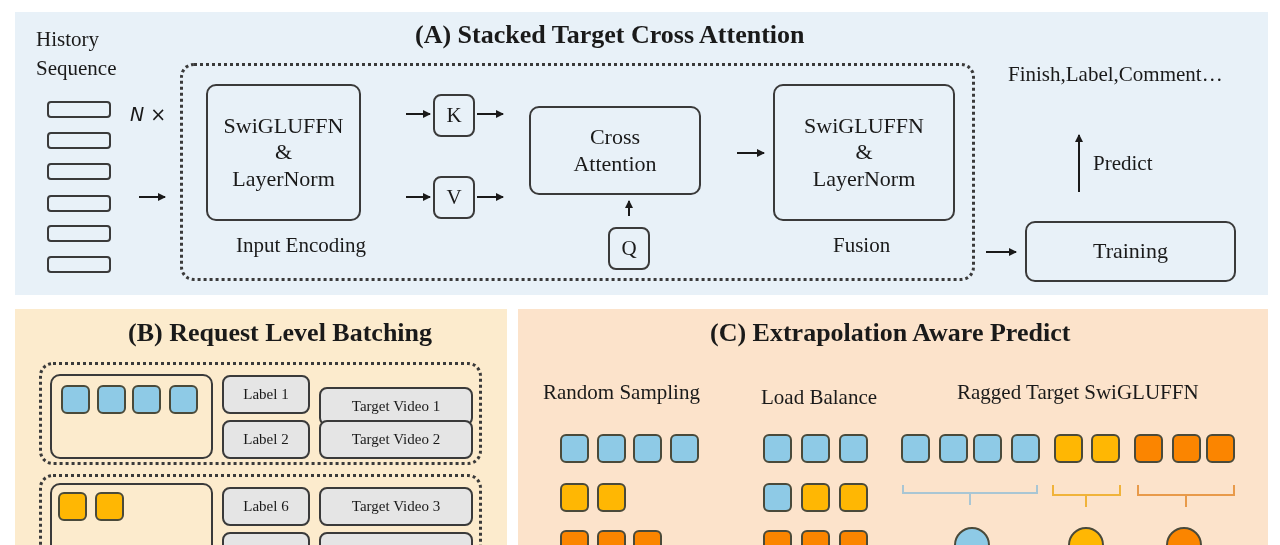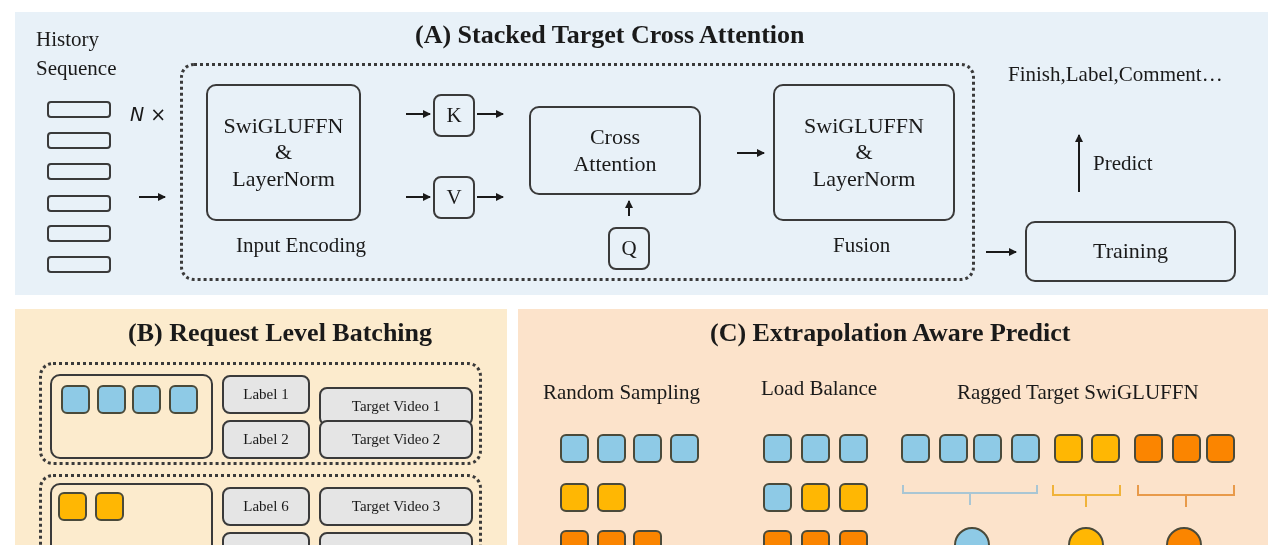--- a/index.html
+++ b/index.html
@@ -99,21 +99,21 @@
 <div class="abs tok yellow" style="left:58px;top:492px;"></div>
 <div class="abs tok yellow" style="left:95px;top:492px;"></div>
 <div class="abs lbl" style="left:222px;top:487px;width:88px;height:39px;">Label 6</div>
 <div class="abs lbl" style="left:319px;top:487px;width:154px;height:39px;">Target Video 3</div>
 <div class="abs lbl" style="left:222px;top:532px;width:88px;height:39px;">Label 4</div>
 <div class="abs lbl" style="left:319px;top:532px;width:154px;height:39px;">Target Video 4</div>
 
 <div class="abs panelC"></div>
 <div class="abs title" style="left:710px;top:318px;">(C) Extrapolation Aware Predict</div>
 <div class="abs txt" style="left:543px;top:380px;text-align:right;">Random Sampling</div>
-<div class="abs txt" style="left:761px;top:376px;">Load Balance</div>
+<div class="abs txt" style="left:761px;top:385px;">Load Balance</div>
 <div class="abs txt" style="left:957px;top:380px;">Ragged Target SwiGLUFFN</div>
 
 <div id="rs-grid"></div>
 <div id="lb-grid"></div>
 <div id="rg-row"></div>
 
 <svg class="arrows" width="1280" height="545">
   <defs>
     <marker id="ah" markerWidth="8" markerHeight="8" refX="7" refY="4" orient="auto" markerUnits="userSpaceOnUse">
       <path d="M0,0 L8,4 L0,8 z" fill="#1a1a1a"></path>

